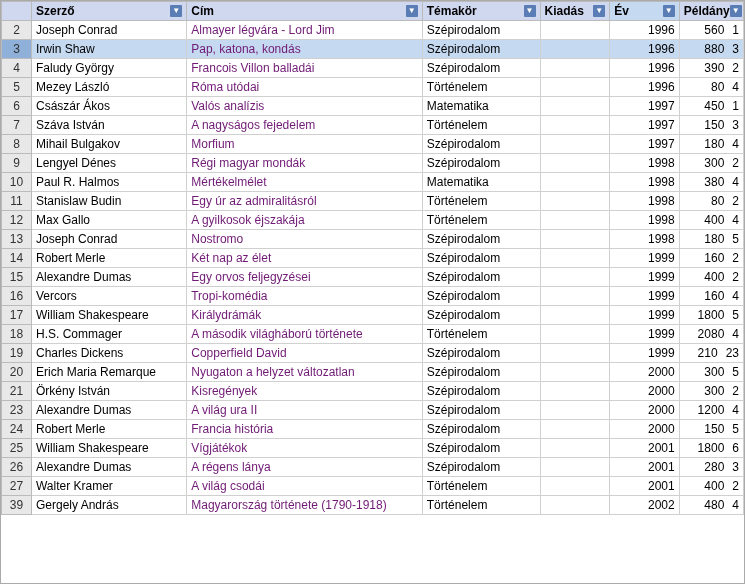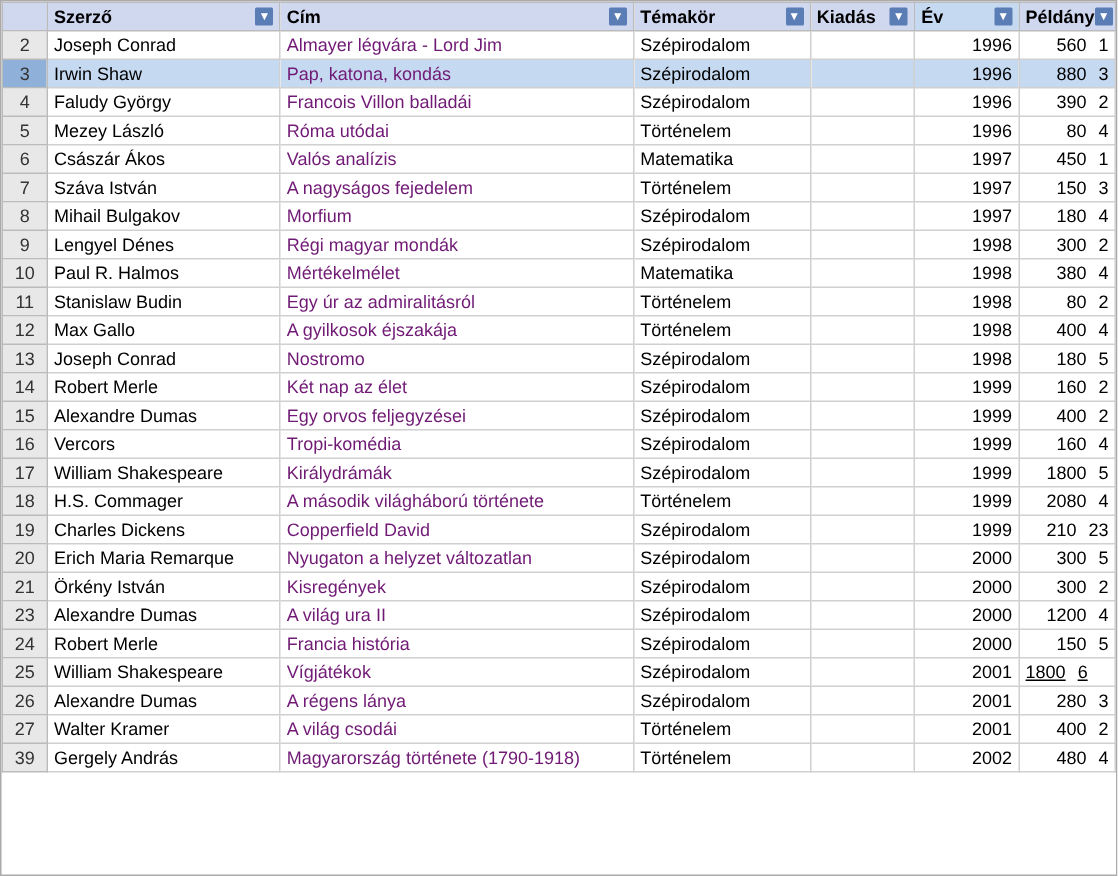--- a/index.html
+++ b/index.html
@@ -383,21 +383,21 @@
           <td class="cell-e" style="text-align: right;">2000</td>
           <td class="cell-f" style="text-align: right;"><span style="margin-right: 8px;">150</span><span>5</span></td>
         </tr>
         <tr>
           <td class="col-row-num row-num-col">25</td>
           <td class="cell-a">William Shakespeare</td>
           <td class="cell-b">Vígjátékok</td>
           <td class="cell-c">Szépirodalom</td>
           <td class="cell-d"></td>
           <td class="cell-e" style="text-align: right;">2001</td>
-          <td class="cell-f" style="text-align: left; text-decoration: underline;"><span style="margin-right: 8px;">1800</span><span>6</span></td>
+          <td class="cell-f" style="text-align: right;"><span style="margin-right: 8px;">1800</span><span>6</span></td>
         </tr>
         <tr>
           <td class="col-row-num row-num-col">26</td>
           <td class="cell-a">Alexandre Dumas</td>
           <td class="cell-b">A régens lánya</td>
           <td class="cell-c">Szépirodalom</td>
           <td class="cell-d"></td>
           <td class="cell-e" style="text-align: right;">2001</td>
           <td class="cell-f" style="text-align: right;"><span style="margin-right: 8px;">280</span><span>3</span></td>
         </tr>

